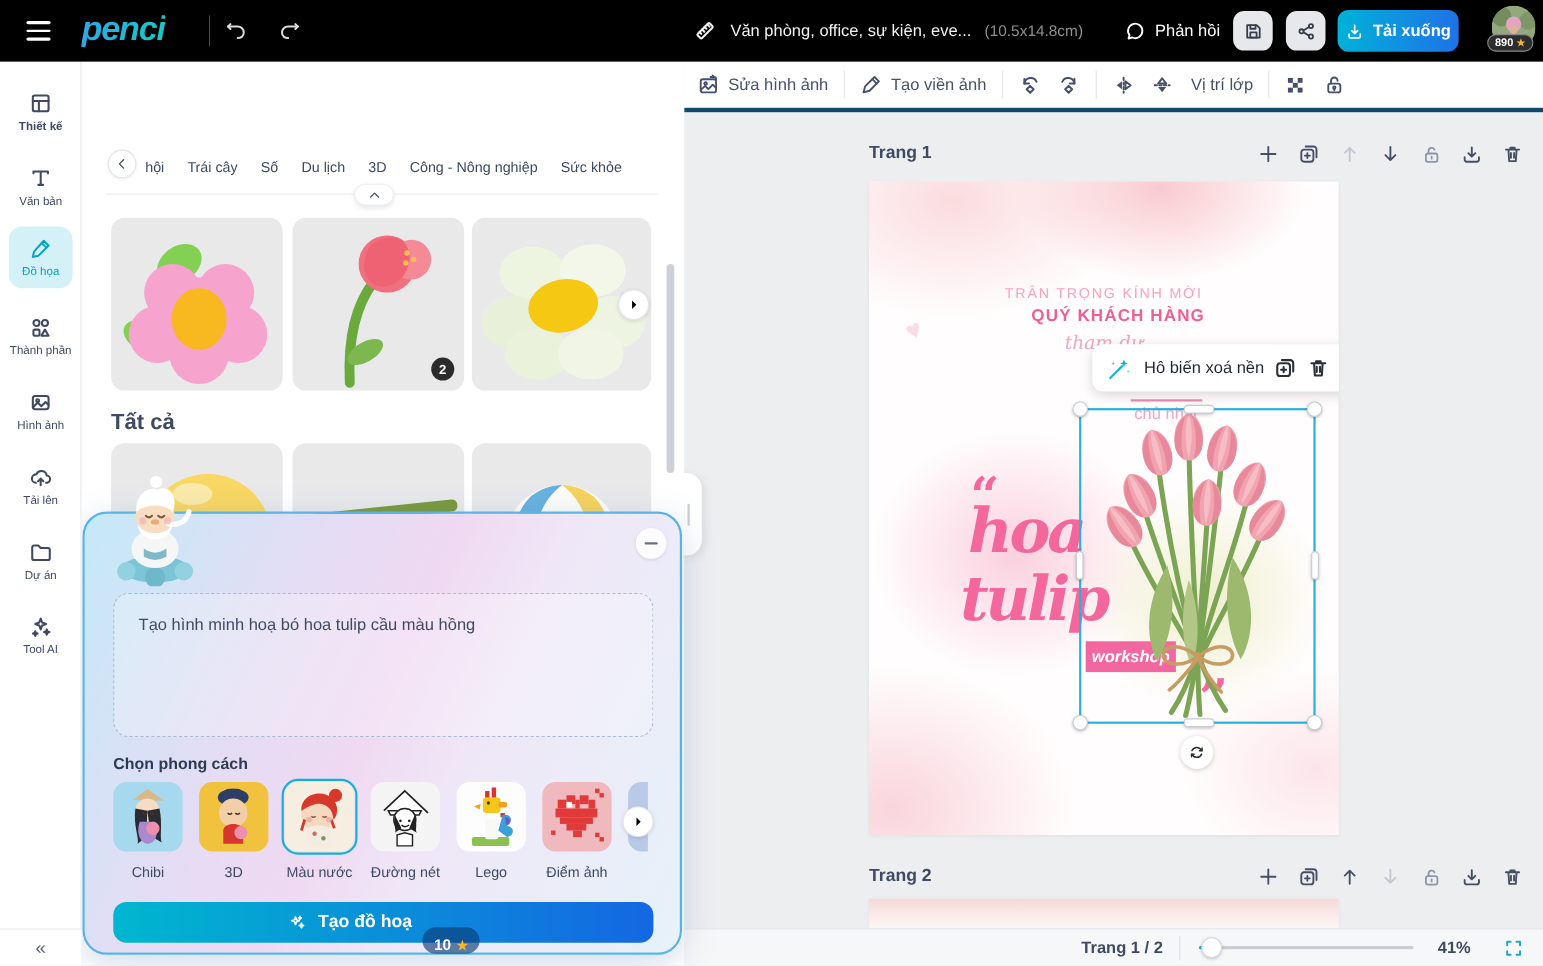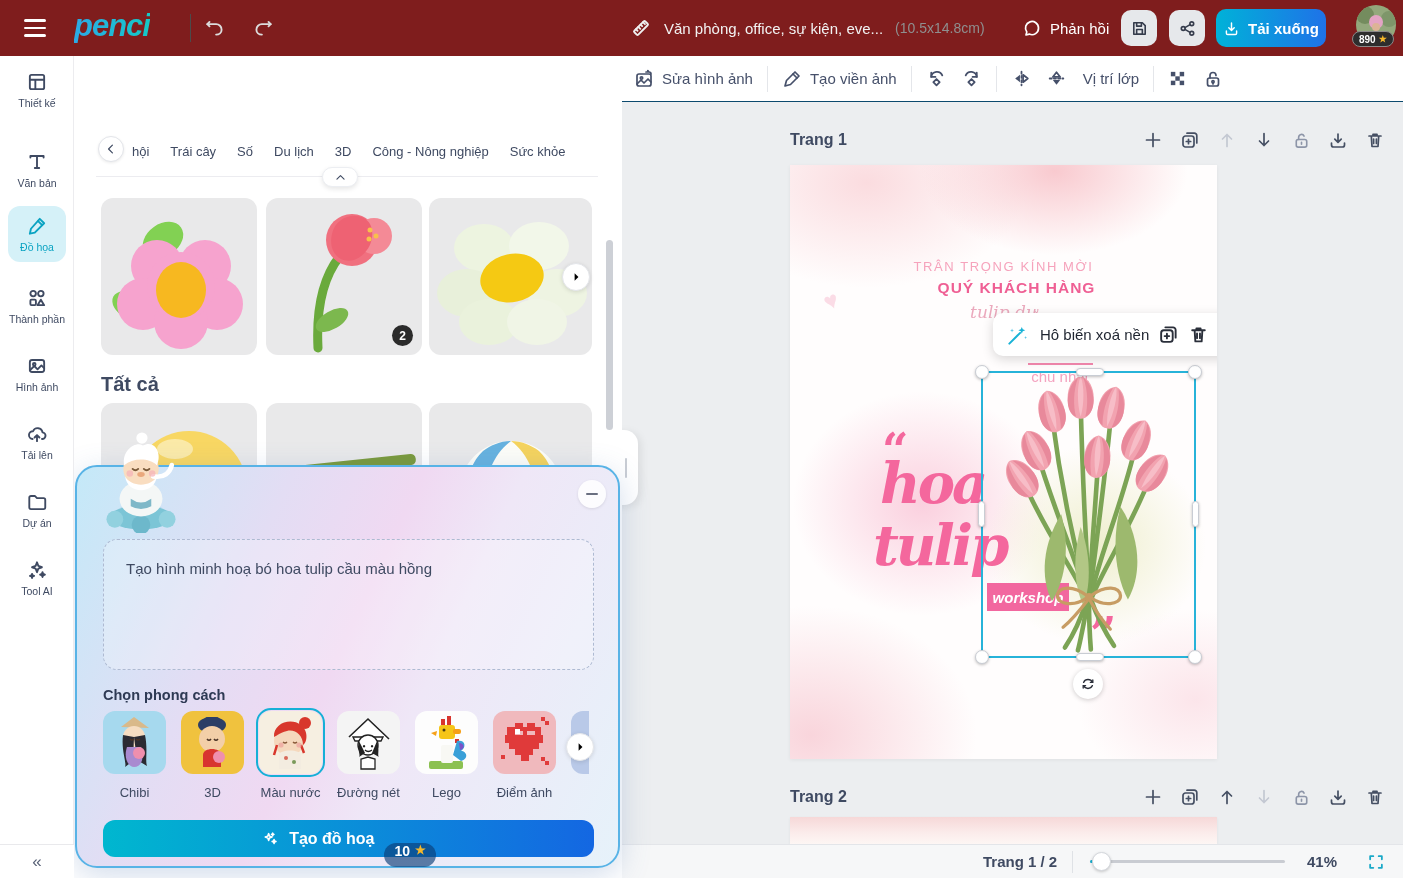--- a/index.html
+++ b/index.html
@@ -3,21 +3,21 @@
 <meta charset="utf-8">
 <style>
   * { margin:0; padding:0; box-sizing:border-box; }
   html,body { width:1403px; height:878px; }
   body { font-family:"Liberation Sans", sans-serif; background:#eceef0; overflow:hidden; }
   #app { position:relative; width:1403px; height:878px; background:#eceef0; }
   .ico { display:inline-flex; align-items:center; justify-content:center; }
   .ico svg { stroke:currentColor; fill:none; stroke-width:1.7; stroke-linecap:round; stroke-linejoin:round; }
 
   
-  .topbar { position:absolute; left:0; top:0; width:1403px; height:56px; background:#7f1d1d; z-index:60; display:flex; align-items:center; }
+  .topbar { position:absolute; left:0; top:0; width:1403px; height:56px; background:#000000; z-index:60; display:flex; align-items:center; }
   .hamburger { position:absolute; left:24px; top:17px; width:24px; height:22px; display:flex; flex-direction:column; justify-content:space-between; padding:2px 0; cursor:pointer; }
   .hamburger span { display:block; height:2.6px; width:22px; background:#fff; border-radius:2px; }
   .logo { position:absolute; left:74px; top:8px; font-size:31px; font-weight:800; font-style:italic; letter-spacing:-1px;
           background:linear-gradient(90deg,#2da9e6,#14c9c6); -webkit-background-clip:text; background-clip:text; color:transparent; }
   .tb-divider { position:absolute; top:14px; width:1px; height:28px; background:#4b4b4b; }
   .tb-icon { position:absolute; top:16px; width:24px; height:24px; color:#dcdcdc; cursor:pointer; }
   .doc-title-wrap { position:absolute; left:630px; top:0; height:56px; display:flex; align-items:center; gap:12px; color:#efefef; }
   .doc-title { font-size:15px; color:#f2f2f2; }
   .doc-size { font-size:14px; color:#8f8f8f; }
   .feedback { position:absolute; left:1022px; top:0; height:56px; display:flex; align-items:center; gap:8px; color:#fff; cursor:pointer; }
@@ -76,30 +76,30 @@
                 font-size:15px; color:#3f4a62; background:rgba(255,255,255,.25); cursor:text; }
   .style-label { position:absolute; left:26px; top:220px; font-size:14.5px; font-weight:700; color:#2e3a54; }
   .style-row { position:absolute; left:26px; top:244px; width:500px; height:66px; display:flex; gap:15px; }
   .style-card { width:63px; height:63px; border-radius:12px; overflow:hidden; position:relative; cursor:pointer; flex:0 0 auto; }
   .style-card.selected { outline:2.5px solid #16b0d6; outline-offset:1.5px; }
   .style-names { position:absolute; left:26px; top:318px; width:500px; display:flex; gap:15px; }
   .style-names div { width:63px; text-align:center; font-size:13px; color:#3f4a62; flex:0 0 auto; }
   .generate-btn { position:absolute; left:26px; top:353px; width:491px; height:37px; border-radius:12px;
                   background:linear-gradient(90deg,#00b7cf,#1467e2); display:flex; align-items:center; justify-content:center; gap:10px;
                   color:#fff; font-size:16px; font-weight:700; cursor:pointer; }
-  .cost-badge { background:rgba(10,61,120,.65); border-radius:12px; height:24px; padding:0 10px; display:flex; align-items:flex-start; gap:5px; font-size:14px;margin-top:32px; }
+  .cost-badge { background:rgba(10,61,120,.65); border-radius:12px; height:24px; padding:0 10px; display:flex; align-items:flex-end; gap:5px; font-size:14px;margin-top:32px; }
 
   
   .panel-tab { position:absolute; left:608px; top:430px; width:30px; height:75px; background:#fff; border-radius:0 14px 14px 0;
                box-shadow:3px 2px 8px rgba(0,0,0,.08); z-index:9; display:flex; align-items:center; justify-content:center; gap:3px; cursor:pointer; }
   .panel-tab i { display:block; width:2.5px; height:20px; background:#c9cdd4; border-radius:2px; }
 
   
   .workspace { position:absolute; left:622px; top:56px; width:781px; height:822px; background:#eceef0; }
-  .canvas-toolbar { position:absolute; left:0; top:0; width:781px; height:46px; background:#fff; border-bottom:1px solid #0c4a6e;
+  .canvas-toolbar { position:absolute; left:0; top:0; width:781px; height:46px; background:#fff; border-bottom:4px solid #0c4a6e;
                     display:flex; align-items:center; color:#46506a; }
   .ct-item { display:flex; align-items:center; gap:8px; font-size:15px; font-weight:500; cursor:pointer; white-space:nowrap; }
   .ct-div { width:1px; height:26px; background:#e4e6ea; margin:0 14px; }
 
   .page-row { position:absolute; width:595px; left:168px; display:flex; align-items:center; }
   .page-row .pr-label { font-size:16px; font-weight:700; color:#3f4a62; }
   .pr-icons { margin-left:auto; display:flex; gap:17px; color:#454f63; }
   .pr-icons .ico { width:20px; height:20px; cursor:pointer; }
   .pr-icons .disabled { color:#c3c8d2; cursor:default; }
   .pr-icons .soft { color:#8d95a8; }
@@ -238,21 +238,21 @@
           <path d="M12 40c0-7 4-11 8-11s8 4 8 11z" fill="#e8e3da"></path>
         </svg>
     </div>
     <div class="credit-badge">
       <span>890</span>
         <span class="star">★</span>
     </div>
   </div>
 
   <div class="sidebar">
-    <div class="side-item" style="top:6px;">
+    <div class="side-item" style="top:18px;font-weight:bold;">
       <span class="ico">
           <svg width="22" height="22" viewBox="0 0 20 20">
             <rect x="3.5" y="3.5" width="13" height="13" rx="1.5"></rect>
             <path d="M3.5 8h13M8.5 8v8.5"></path>
           </svg>
         </span>
       <span class="lbl">Thiết kế</span>
     </div>
     <div class="side-item" style="top:86px;">
       <span class="ico">
@@ -700,21 +700,21 @@
               <path d="M8.6 9v4.5M11.4 9v4.5"></path>
             </svg>
           </span>
       </div>
     </div>
 
     <div class="page1">
       <div class="heart-deco">♥</div>
       <div class="invite1">TRÂN TRỌNG KÍNH MỜI</div>
       <div class="invite2">QUÝ KHÁCH HÀNG</div>
-      <div class="invite3">tulip dự</div>
+      <div class="invite3">tham dự</div>
       <div class="pink-line"></div>
       <div class="invite4">chủ nhật</div>
       <div class="wash-yellow"></div>
       <div class="quote-open">“</div>
       <div class="script1">hoa</div>
       <div class="script2">tulip</div>
       <div class="quote-close">”</div>
       <div class="workshop">workshop</div>
 
       <div class="bouquet">

